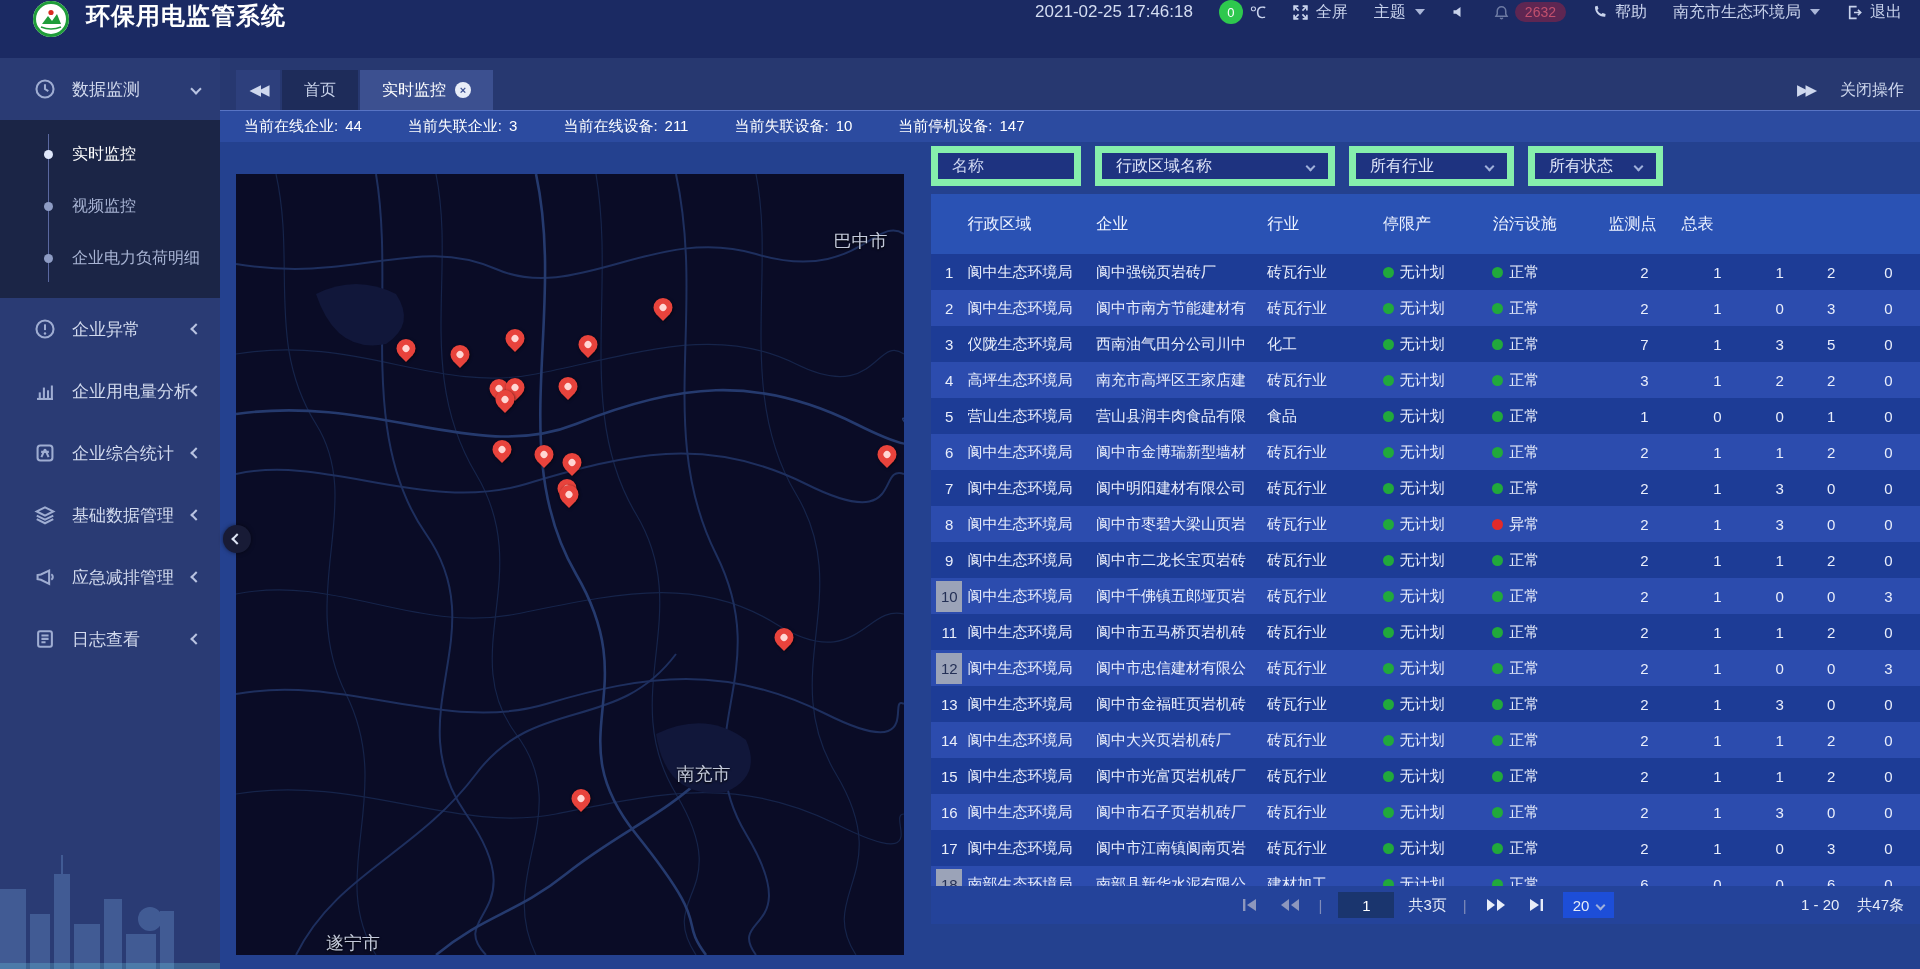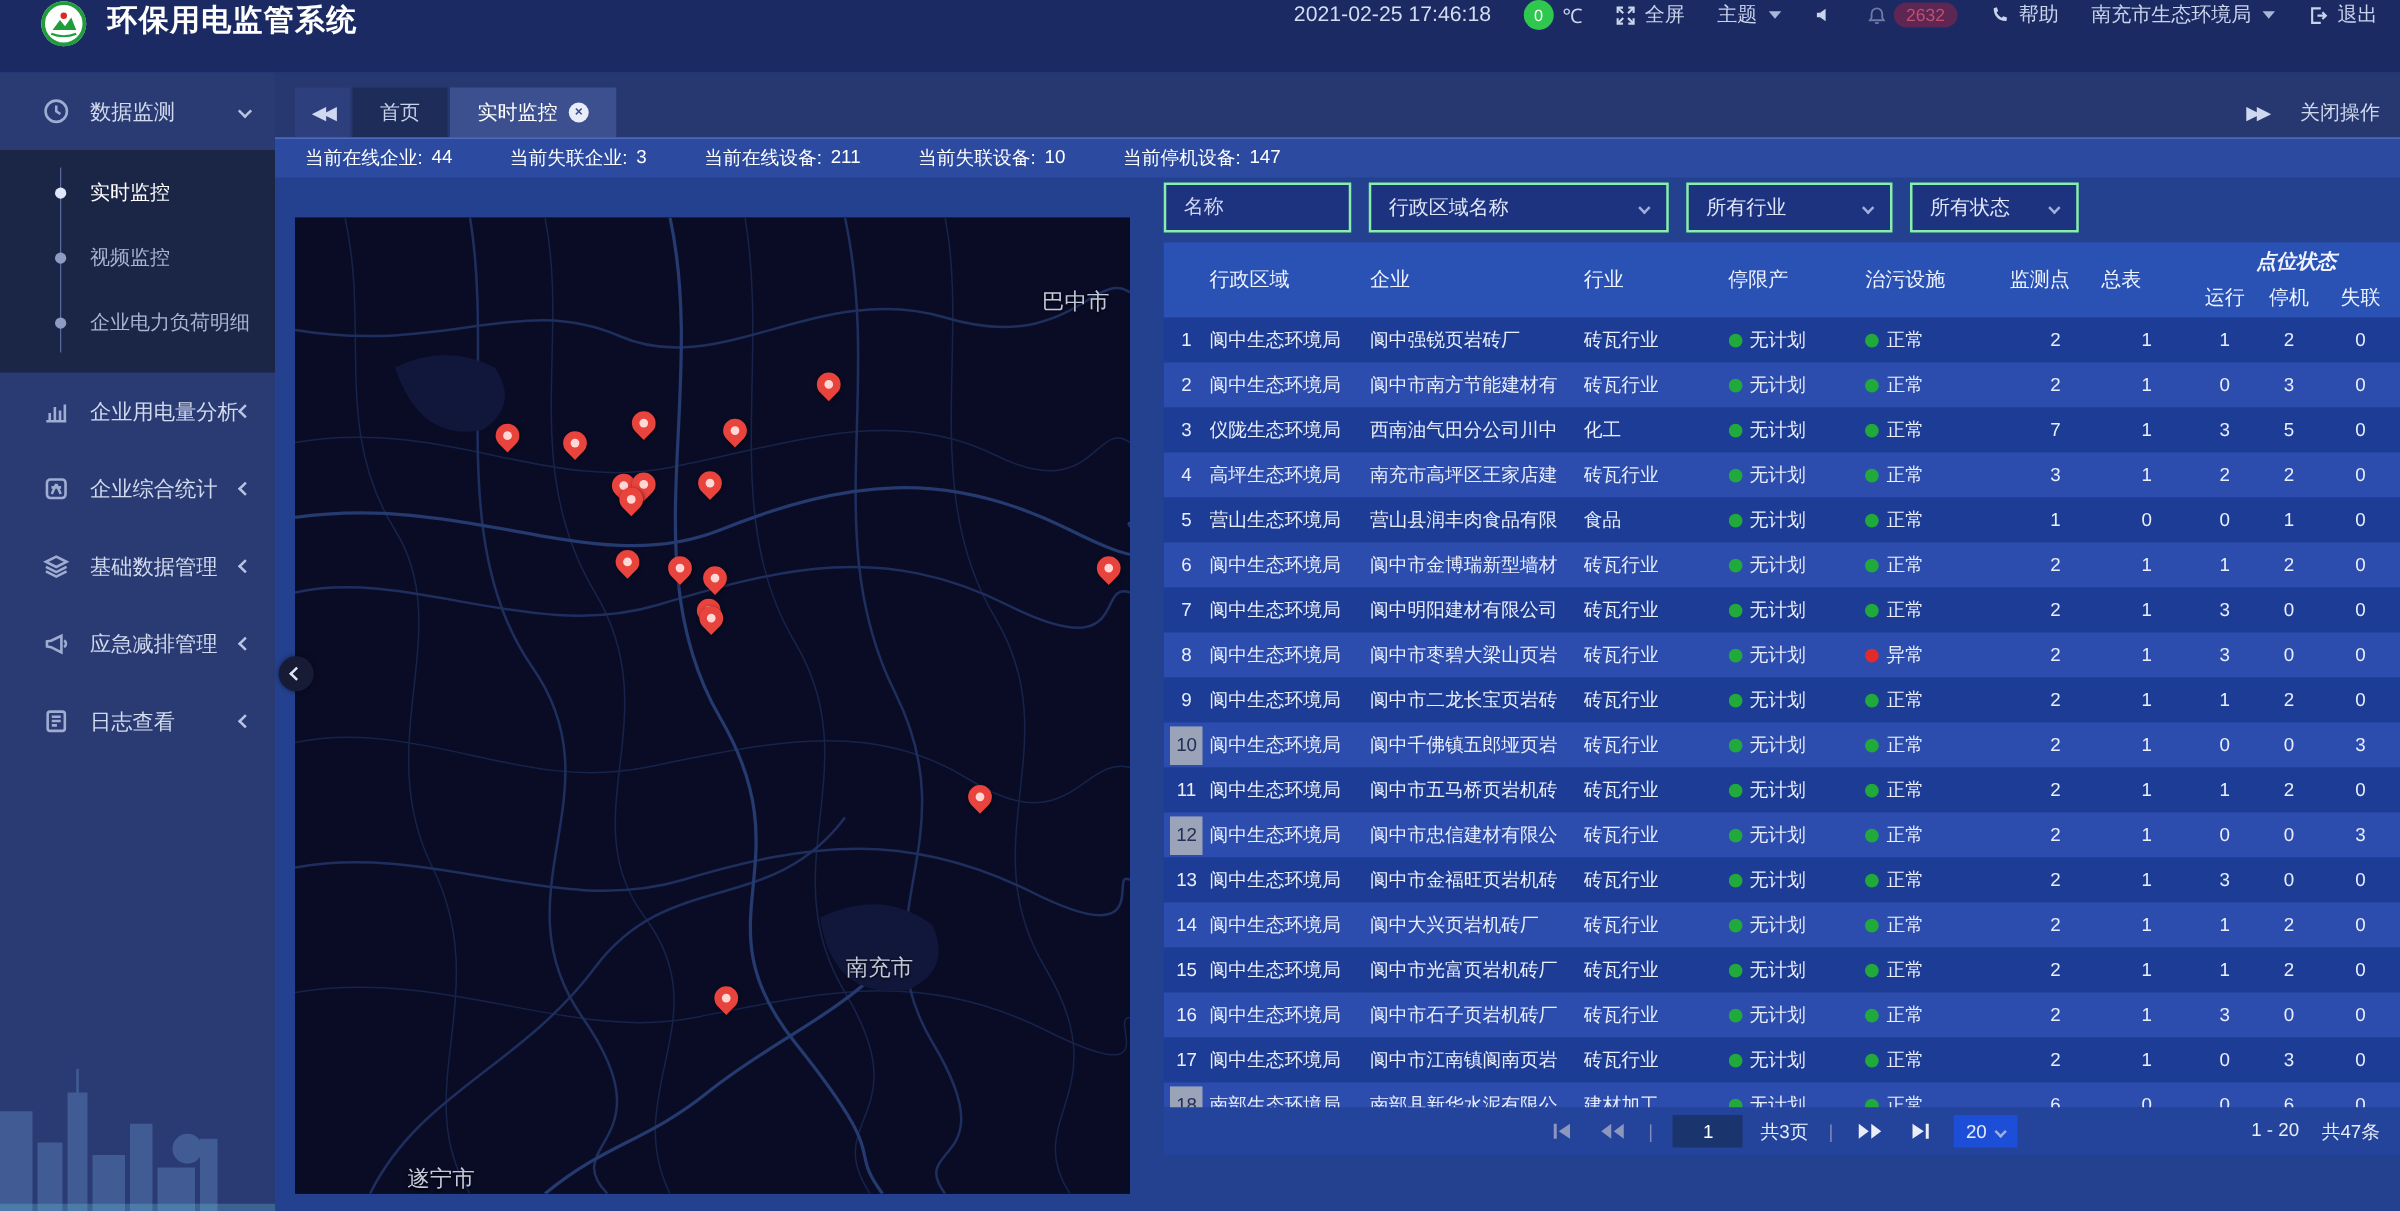--- a/index.html
+++ b/index.html
@@ -65,21 +65,21 @@
   .map-svg { position:absolute; inset:0; }
   .city-label { position:absolute; transform:translate(-50%,-50%); color:#c3c9da; font-size:18px; text-shadow:0 1px 2px #000; white-space:nowrap; }
   .pin { position:absolute; width:19px; height:19px; background:#e8433c; border-radius:50% 50% 50% 0; transform:translate(-50%,-100%) rotate(-45deg); box-shadow:0 1px 3px rgba(0,0,0,.6); cursor:pointer; }
   .pin::after { content:""; position:absolute; left:6px; top:6px; width:7px; height:7px; border-radius:50%; background:#ffd7d4; }
   .map-collapse { position:absolute; left:-13px; top:45%; width:28px; height:28px; border-radius:50%; background:#181b36; display:flex; align-items:center; justify-content:center; cursor:pointer; box-shadow:0 0 4px rgba(0,0,0,.5); }
   .map-collapse .chev { border-color:#dfe6f6; }
 
   
   .table-panel { margin:4px 0 0 27px; width:996px; display:flex; flex-direction:column; }
   .filters { display:flex; gap:14px; height:40px; margin-bottom:8px; }
-  .f-box { height:40px; background:#1e3380; border:2px solid #86efac; color:#dfe6f8; font-size:16px; display:flex; align-items:center; padding:0 14px; }
+  .f-box { height:40px; background:#1e3380; border:7px solid #86efac; color:#dfe6f8; font-size:16px; display:flex; align-items:center; padding:0 14px; }
   .f-input { width:150px; }
   .f-input input { width:100%; background:transparent; border:none; outline:none; color:#dfe6f8; font-size:16px; font-family:inherit; }
   .f-input input::placeholder { color:#cfd8f0; opacity:1; }
   .f-select { justify-content:space-between; cursor:pointer; }
   .f-region { width:240px; } .f-industry { width:165px; } .f-status { width:135px; }
   .sel-caret { width:7px; height:7px; border-right:2px solid #9fb0da; border-bottom:2px solid #9fb0da; transform:rotate(45deg); margin-left:12px; }
 
   
   .thead { height:60px; background:#2a52b4; display:flex; font-size:16px; color:#eef3ff; }
   .hc { display:flex; align-items:center; }
@@ -204,20 +204,29 @@
               <span class="dot"></span>
               <span class="side-item-label">视频监控</span>
             </div>
             <div class="side-item">
               <span class="dot"></span>
               <span class="side-item-label">企业电力负荷明细</span>
             </div>
           </div>
           <div class="side-sec">
             <span class="side-ico"><svg viewBox="0 0 16 16" fill="none" stroke="currentColor" stroke-width="1.5">
+                <circle cx="8" cy="8" r="6.2"></circle>
+                <path d="M8 4.6v4.2"></path>
+                <circle cx="8" cy="11.3" r="0.9" fill="currentColor" stroke="none"></circle>
+              </svg></span>
+            <span class="side-label">企业异常</span>
+            <span class="chev chev-left"></span>
+          </div>
+          <div class="side-sec">
+            <span class="side-ico"><svg viewBox="0 0 16 16" fill="none" stroke="currentColor" stroke-width="1.5">
                 <path d="M2.2 13.8h11.6"></path>
                 <path d="M4.2 13.5V9"></path>
                 <path d="M7.2 13.5V5.5"></path>
                 <path d="M10.2 13.5V7.5"></path>
                 <path d="M13 13.5V4"></path>
               </svg></span>
             <span class="side-label">企业用电量分析</span>
             <span class="chev chev-left"></span>
           </div>
           <div class="side-sec">
@@ -398,28 +407,20 @@
 
           <div class="thead">
             <div class="hc c-idx"></div>
             <div class="hc c-region">行政区域</div>
             <div class="hc c-company">企业</div>
             <div class="hc c-industry">行业</div>
             <div class="hc c-stop">停限产</div>
             <div class="hc c-fac">治污设施</div>
             <div class="hc c-mon">监测点</div>
             <div class="hc c-tot">总表</div>
-            <div class="c-group">
-              <div class="grp-title">点位状态</div>
-              <div class="grp-sub">
-                <span class="gs-run">运行</span>
-                <span class="gs-halt">停机</span>
-                <span class="gs-lost">失联</span>
-              </div>
-            </div>
           </div>
 
           <div class="rows" id="table-rows">
               <div class="trow">
                 <div class="cell c-idx idx-wrap">
                   <span class="idx-in">1</span>
                 </div>
                 <div class="cell c-region">阆中生态环境局</div>
                 <div class="cell c-company">阆中强锐页岩砖厂</div>
                 <div class="cell c-industry">砖瓦行业</div>

